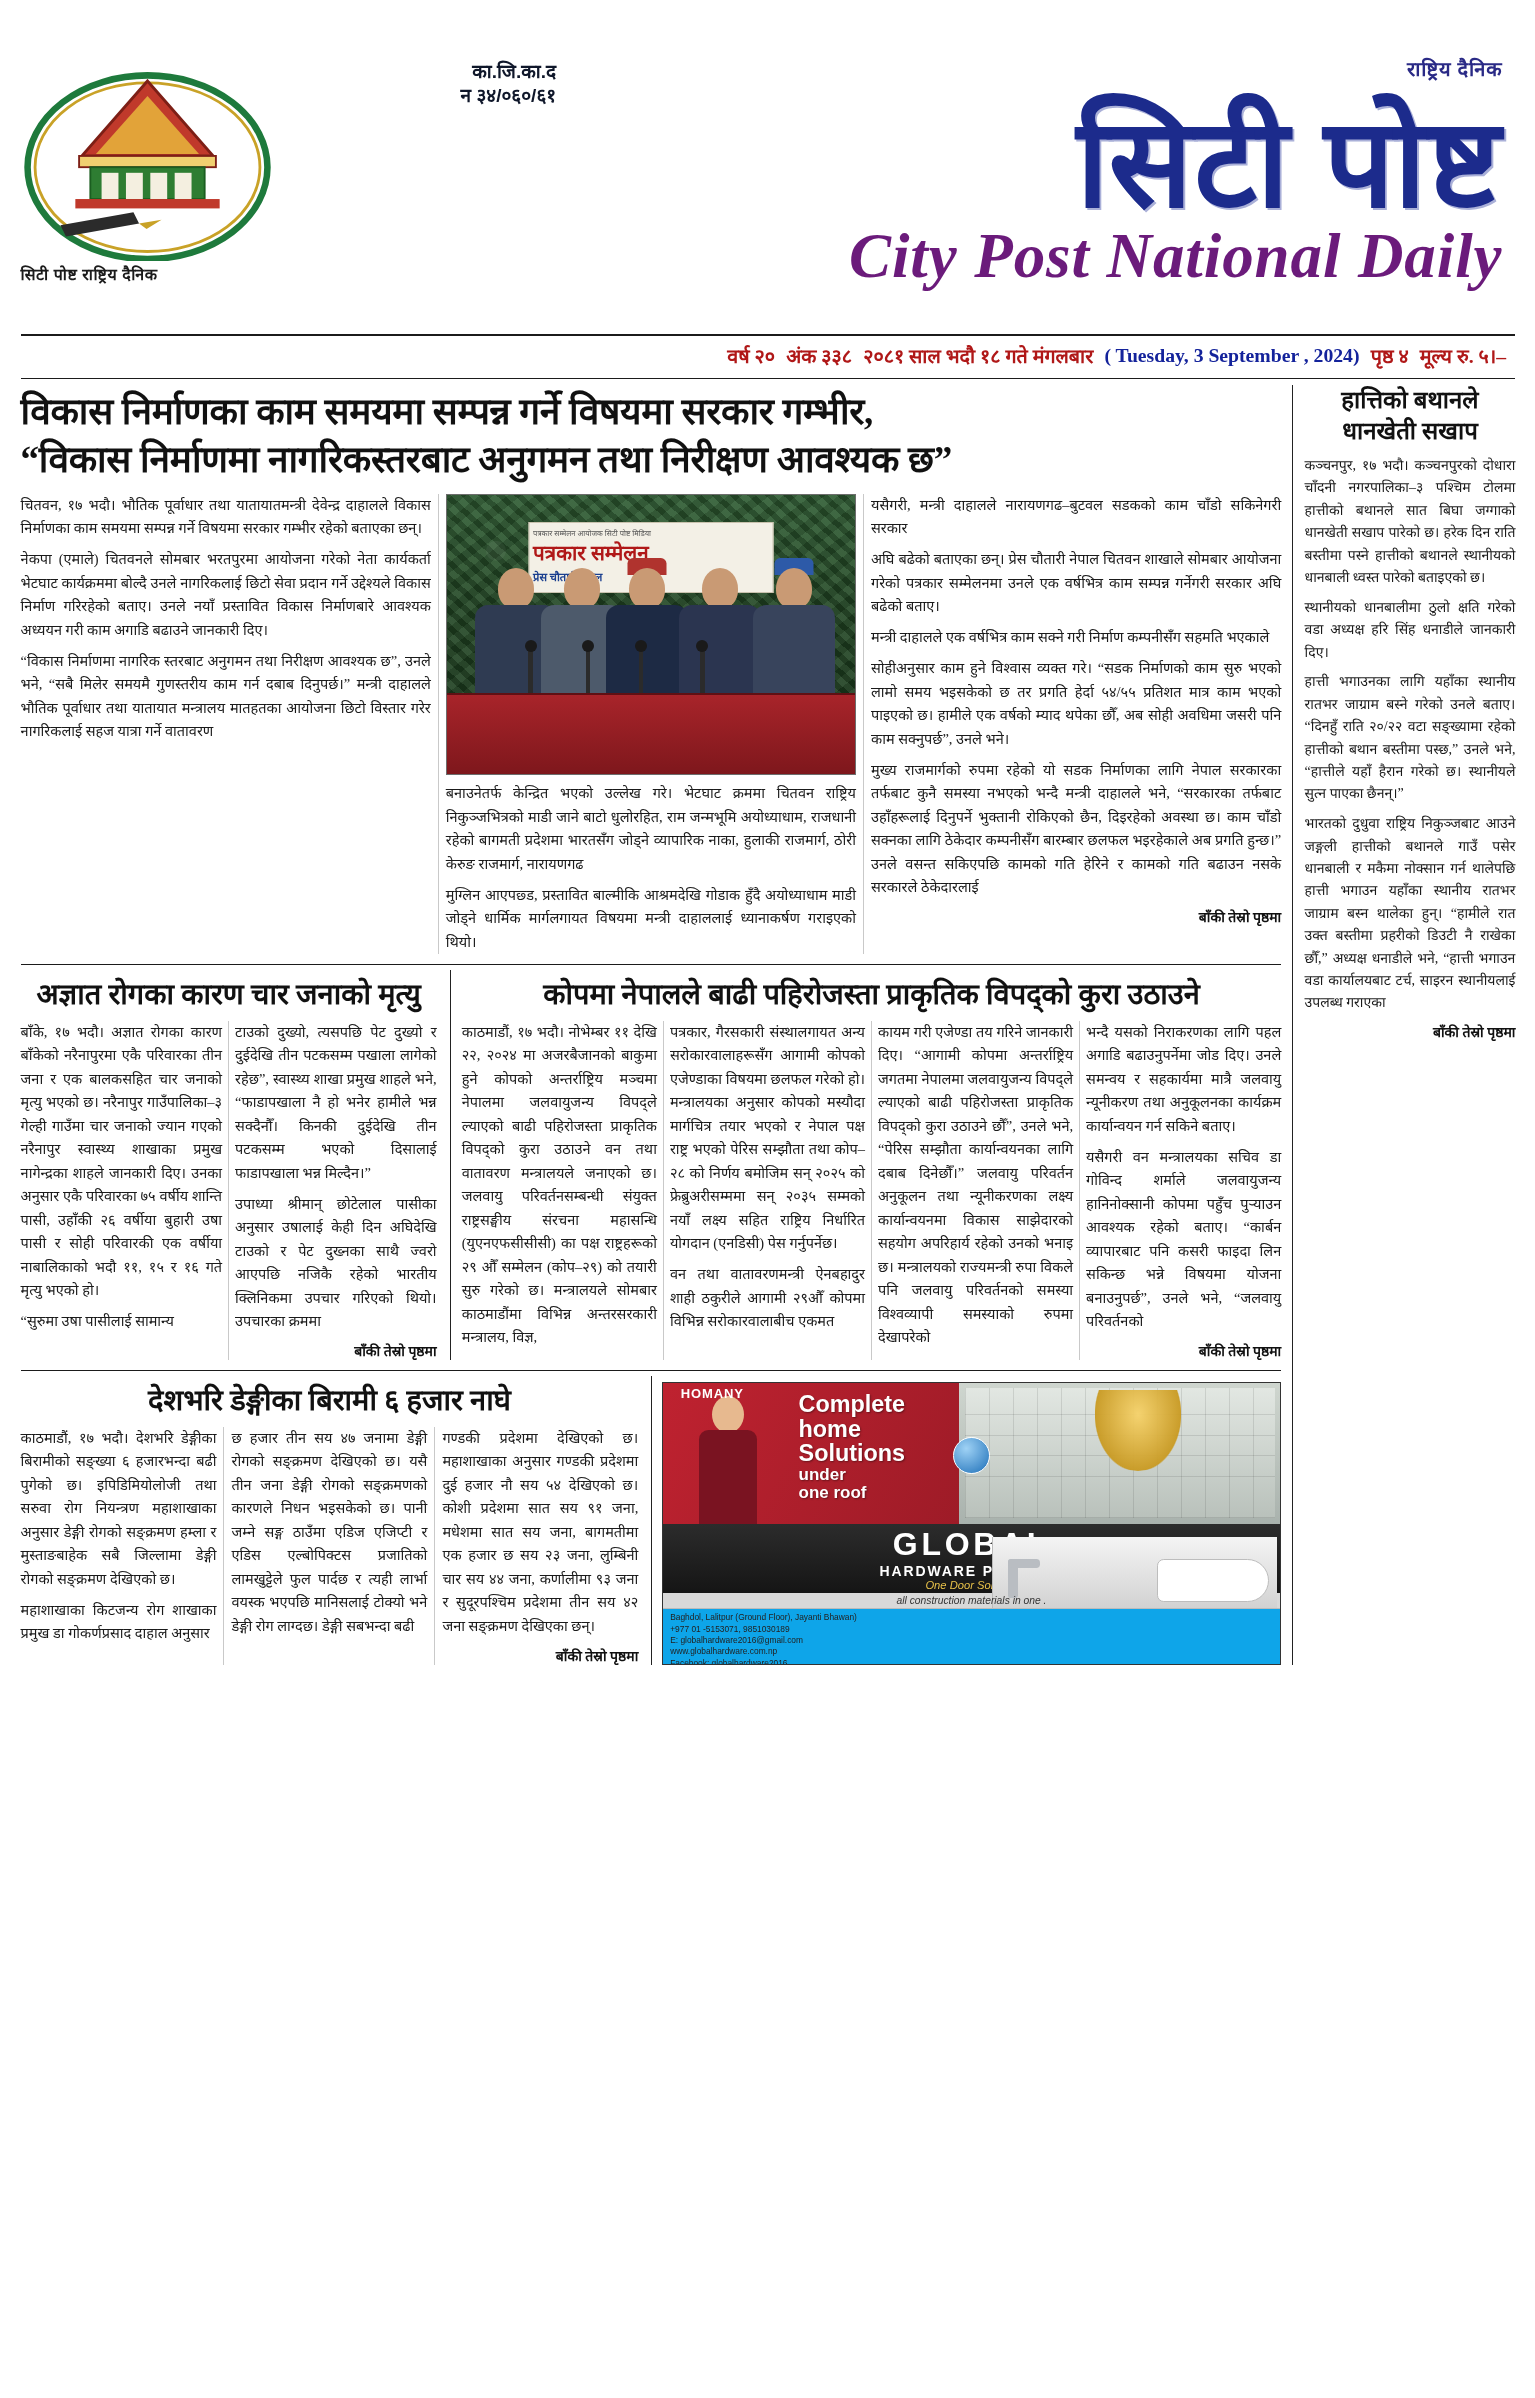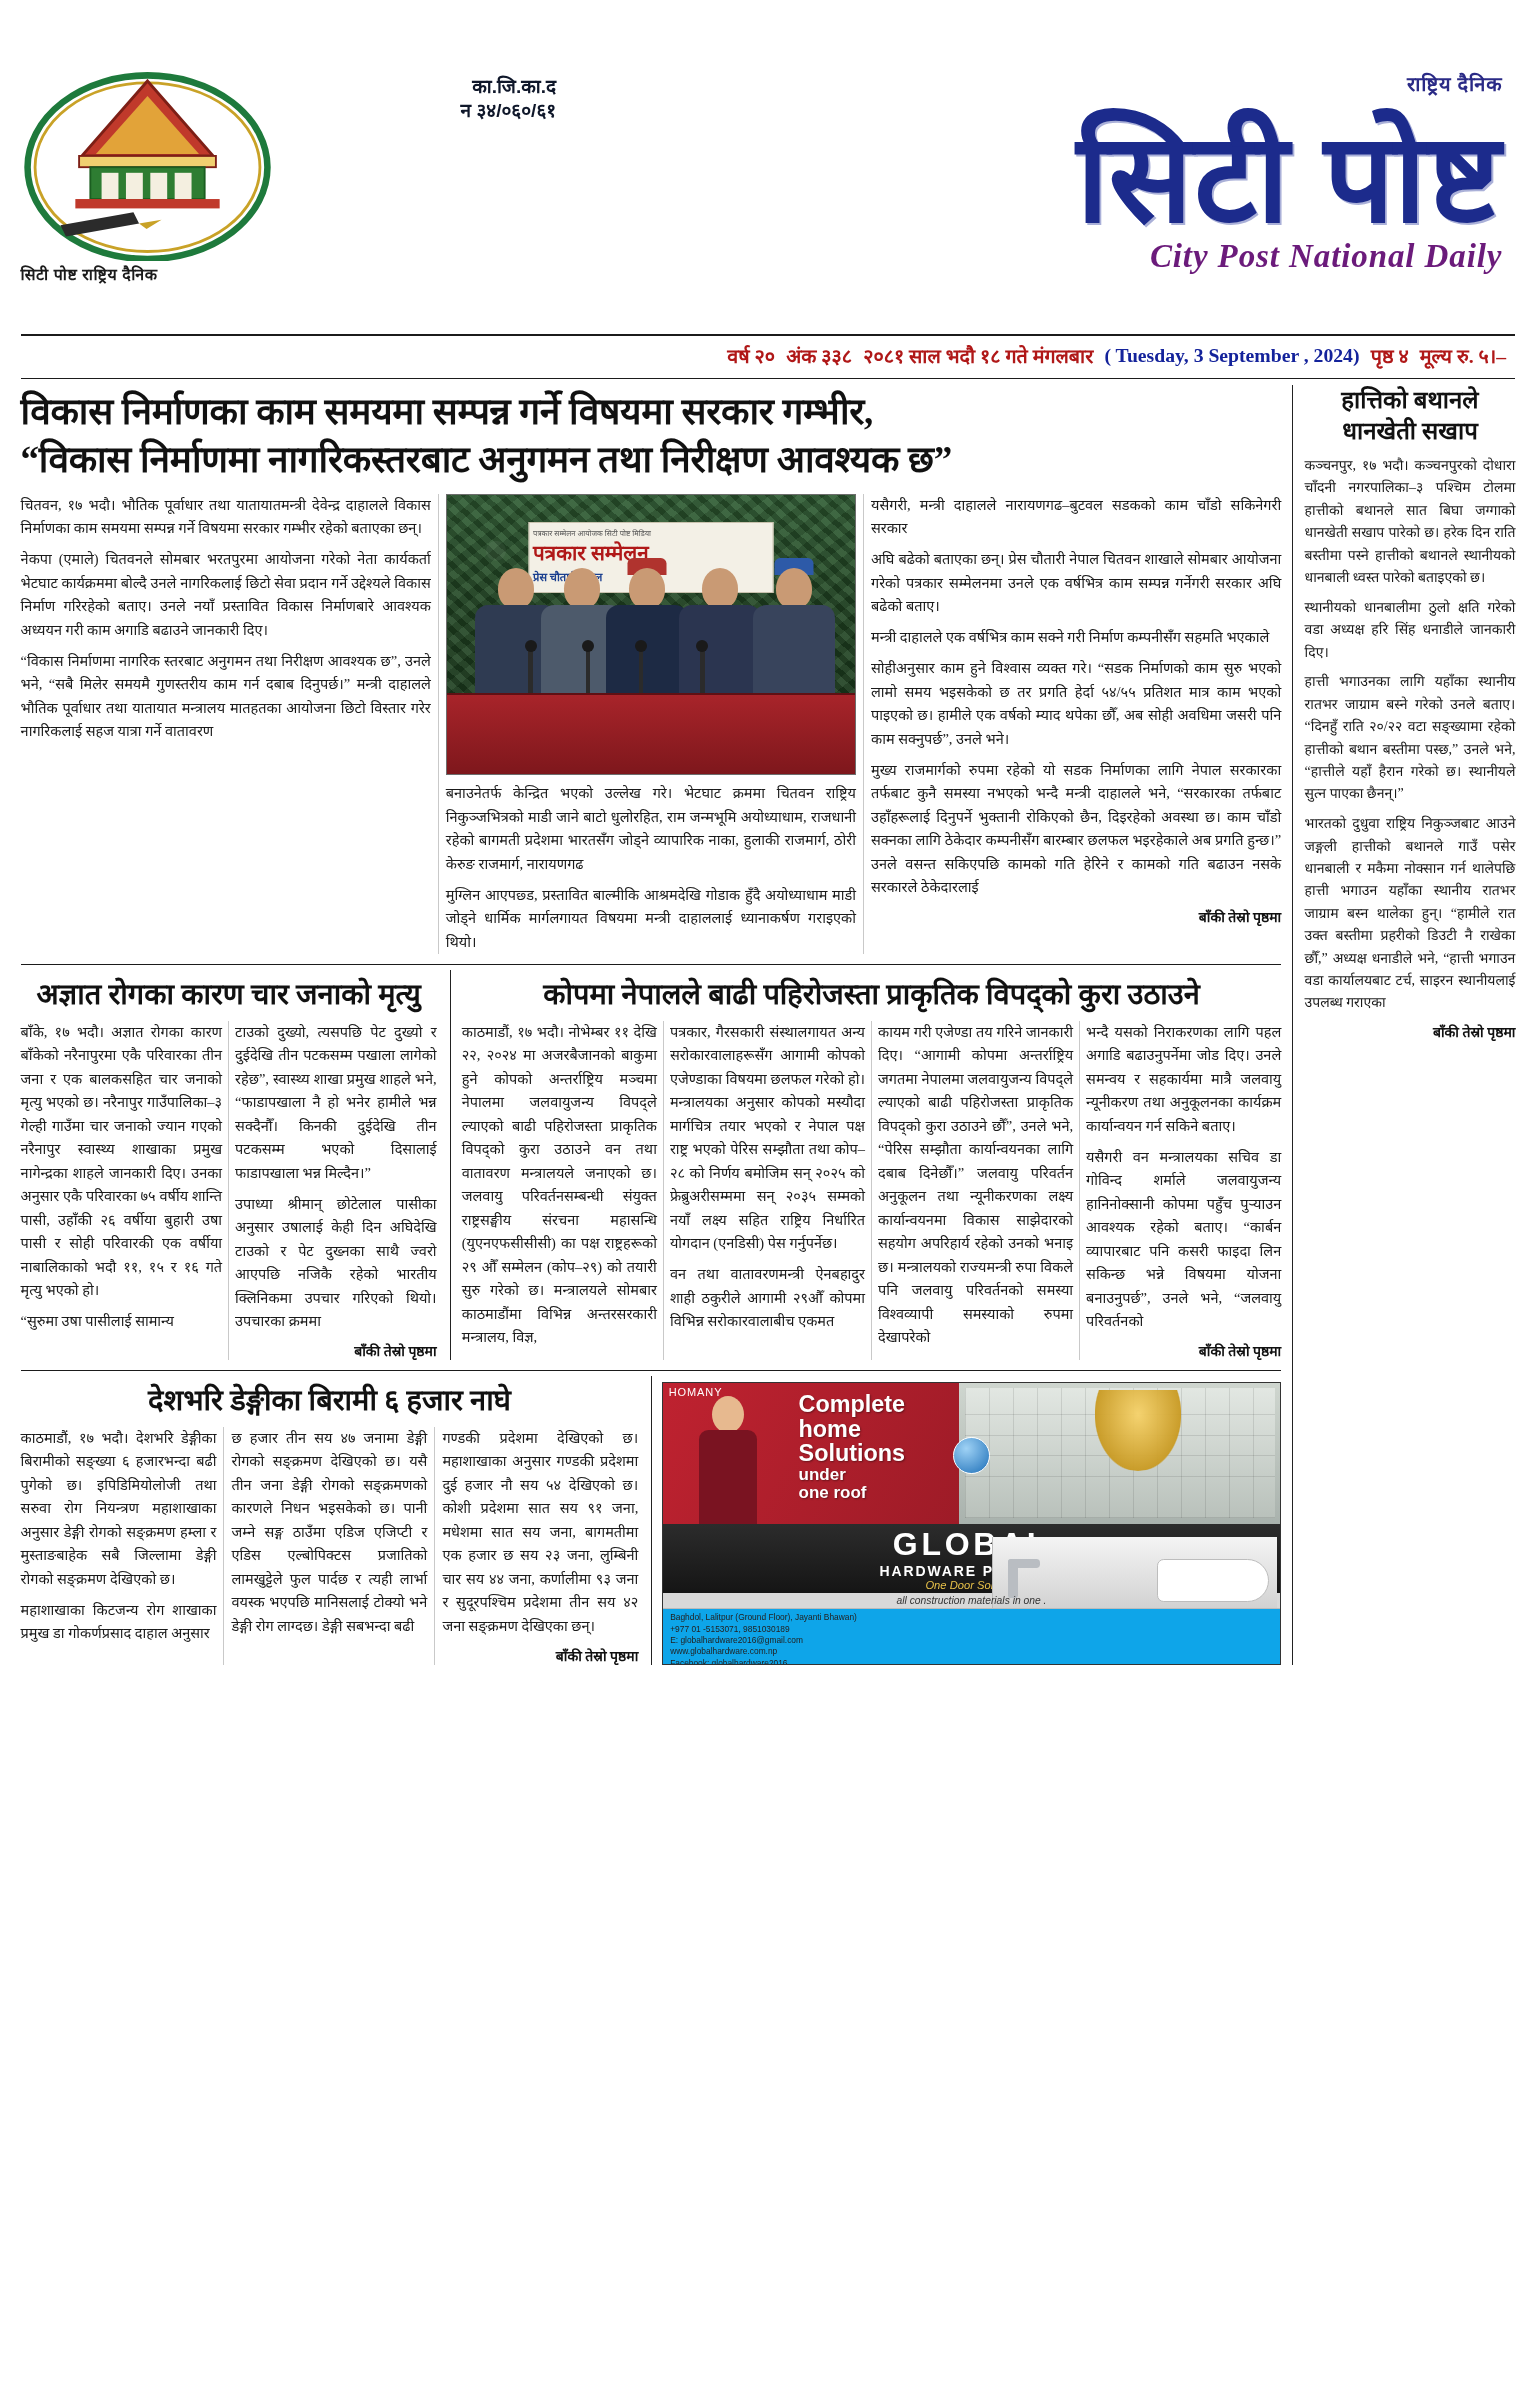--- a/index.html
+++ b/index.html
@@ -77,21 +77,21 @@
     font-family: "Liberation Serif", serif;
     font-size: 20px;
     font-weight: bold;
     color: #2a2a86;
     margin: 0 0 3.7px 0;
     letter-spacing: 0.9px;
   }
   .english-title {
     font-family: "Liberation Serif", serif;
     font-style: italic;
-    font-size: 33px;
+    font-size: 63px;
     font-weight: bold;
     color: #6b1b7b;
     letter-spacing: 0.9px;
     line-height: 1;
     margin-top: -3.7px;
     text-align: right;
   }
 
   .rule-thick { border-top: 2.8px solid #1b1b1b; margin: 7.5px 0 0 0; }
   .rule-thin { border-top: 0.9px solid #1b1b1b; margin: 2.8px 0 0 0; }
@@ -478,21 +478,21 @@
           <div class="ad">
             <div class="top"></div>
             <div class="bath">
               <div class="tile"></div>
             </div>
             <div class="chand"></div>
             <div class="model">
               <div class="h"></div>
                 <div class="d"></div>
             </div>
-            <div style="position:absolute;left:6px;top:3.7px;color:#fff;font-size:11px;font-weight:normal;letter-spacing:0.9px;">HOMANY</div>
+            <div style="position:absolute;left:18px;top:3.7px;color:#fff;font-size:13px;font-weight:bold;letter-spacing:0.9px;">HOMANY</div>
             <div class="headline">
               <span>Complete</span>
               <small>home</small>
               <small>Solutions</small>
               <small style="font-size:17px">under</small>
               <small style="font-size:17px">one roof</small>
             </div>
             <div class="globe"></div>
             <div class="mid">
               <div class="g1">GLOBAL</div>

